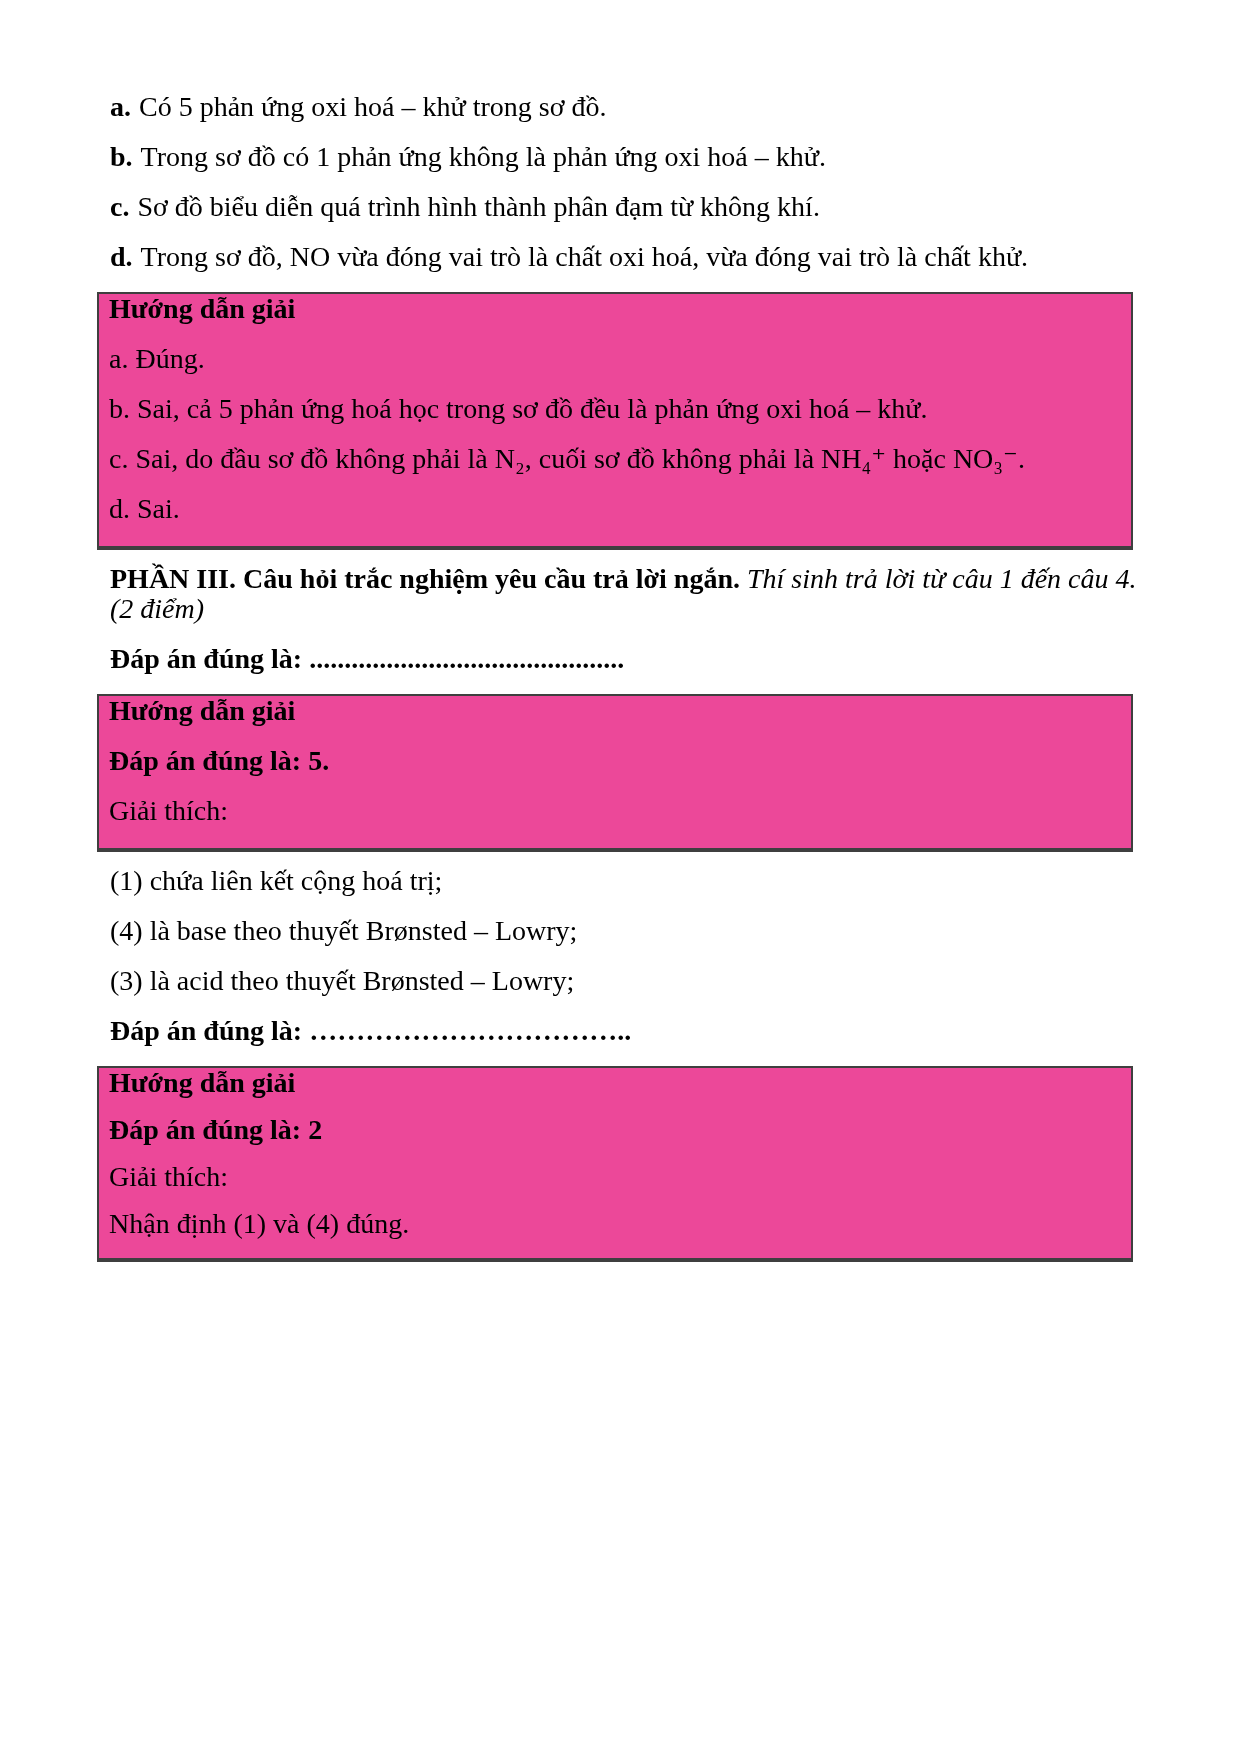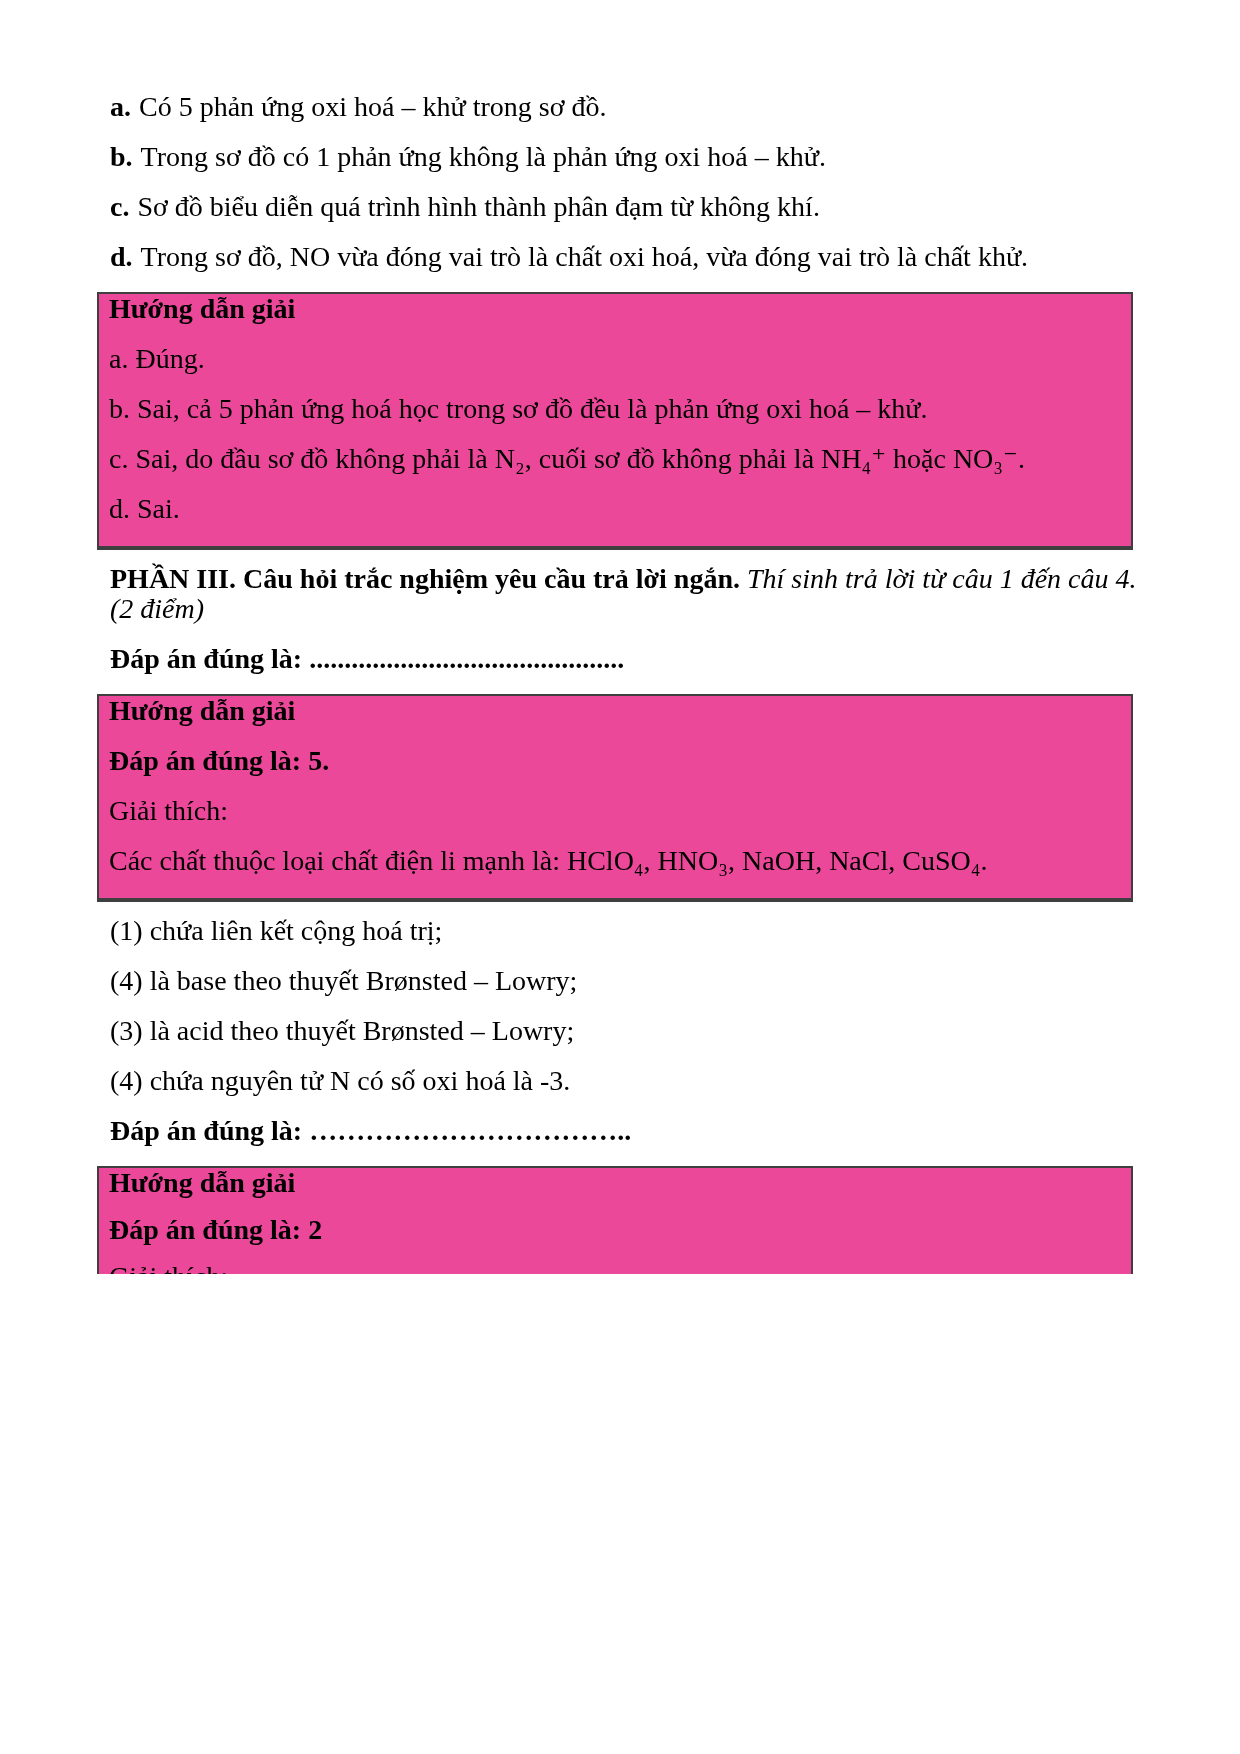--- a/index.html
+++ b/index.html
@@ -51,28 +51,26 @@
 
   <p><span class="b">PHẦN III. Câu hỏi trắc nghiệm yêu cầu trả lời ngắn.</span> <span class="i">Thí sinh trả lời từ câu 1 đến câu 4. (2 điểm)</span></p>
 
 
   <p class="b">Đáp án đúng là: .............................................</p>
 
   <div class="hbox">
     <p class="b">Hướng dẫn giải</p>
     <p class="b">Đáp án đúng là: 5.</p>
     <p>Giải thích:</p>
-    <p>Các chất thuộc loại chất điện li mạnh là: HClO₄, HNO₃, NaOH, NaCl, CuSO₄.</p>
   </div>
 
 
   <p>(1) chứa liên kết cộng hoá trị;</p>
   <p>(4) là base theo thuyết Brønsted – Lowry;</p>
   <p>(3) là acid theo thuyết Brønsted – Lowry;</p>
-  <p>(4) chứa nguyên tử N có số oxi hoá là -3.</p>
 
   <p class="b">Đáp án đúng là: ……………………………..</p>
 
   <div class="hbox hbox3">
     <p class="b">Hướng dẫn giải</p>
     <p class="b">Đáp án đúng là: 2</p>
     <p>Giải thích:</p>
     <p>Nhận định (1) và (4) đúng.</p>
   </div>
 

